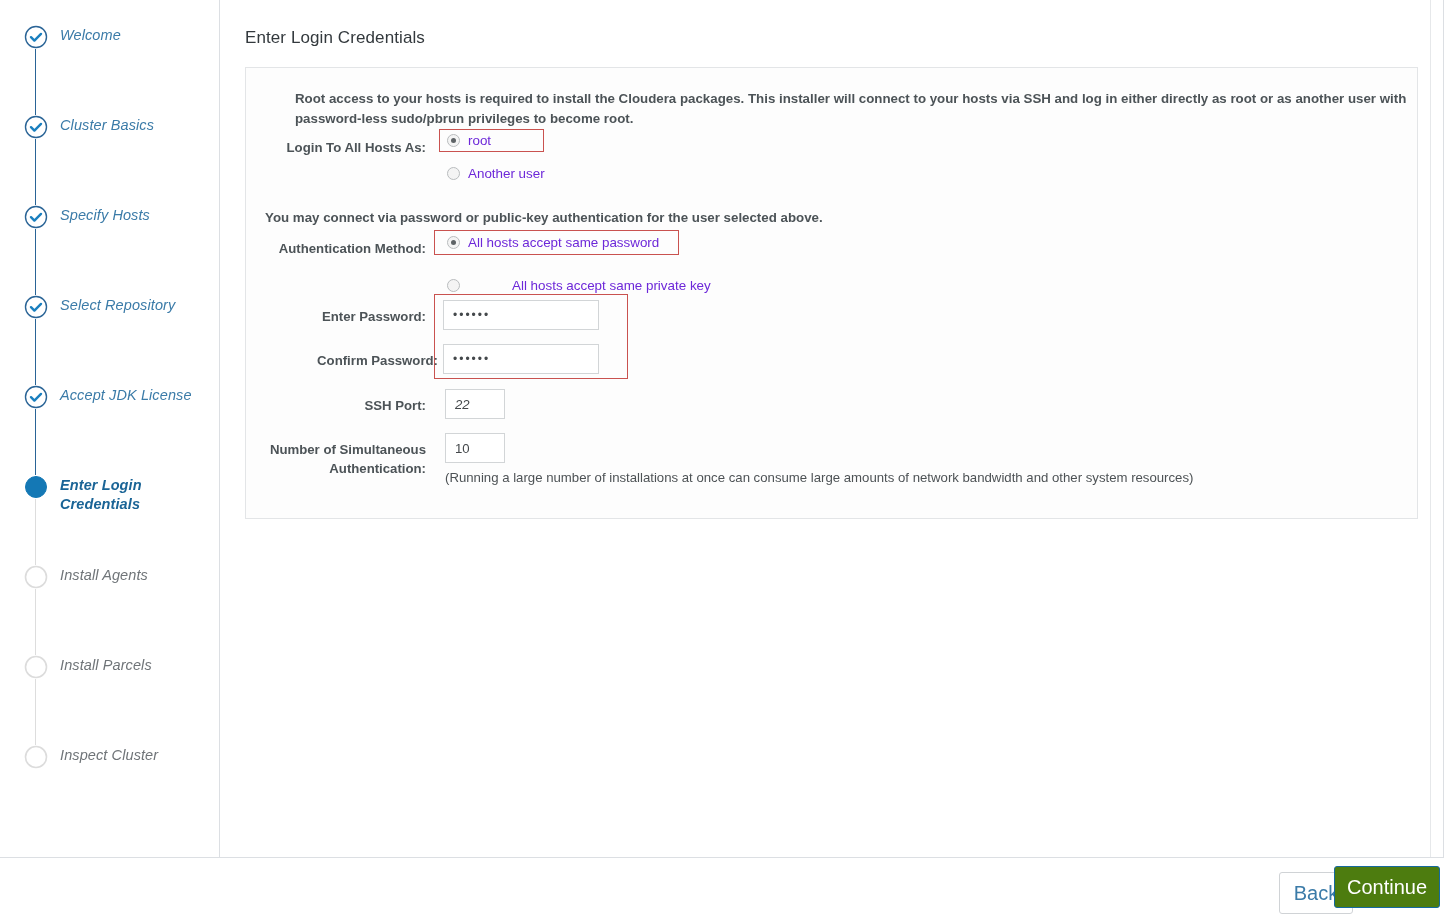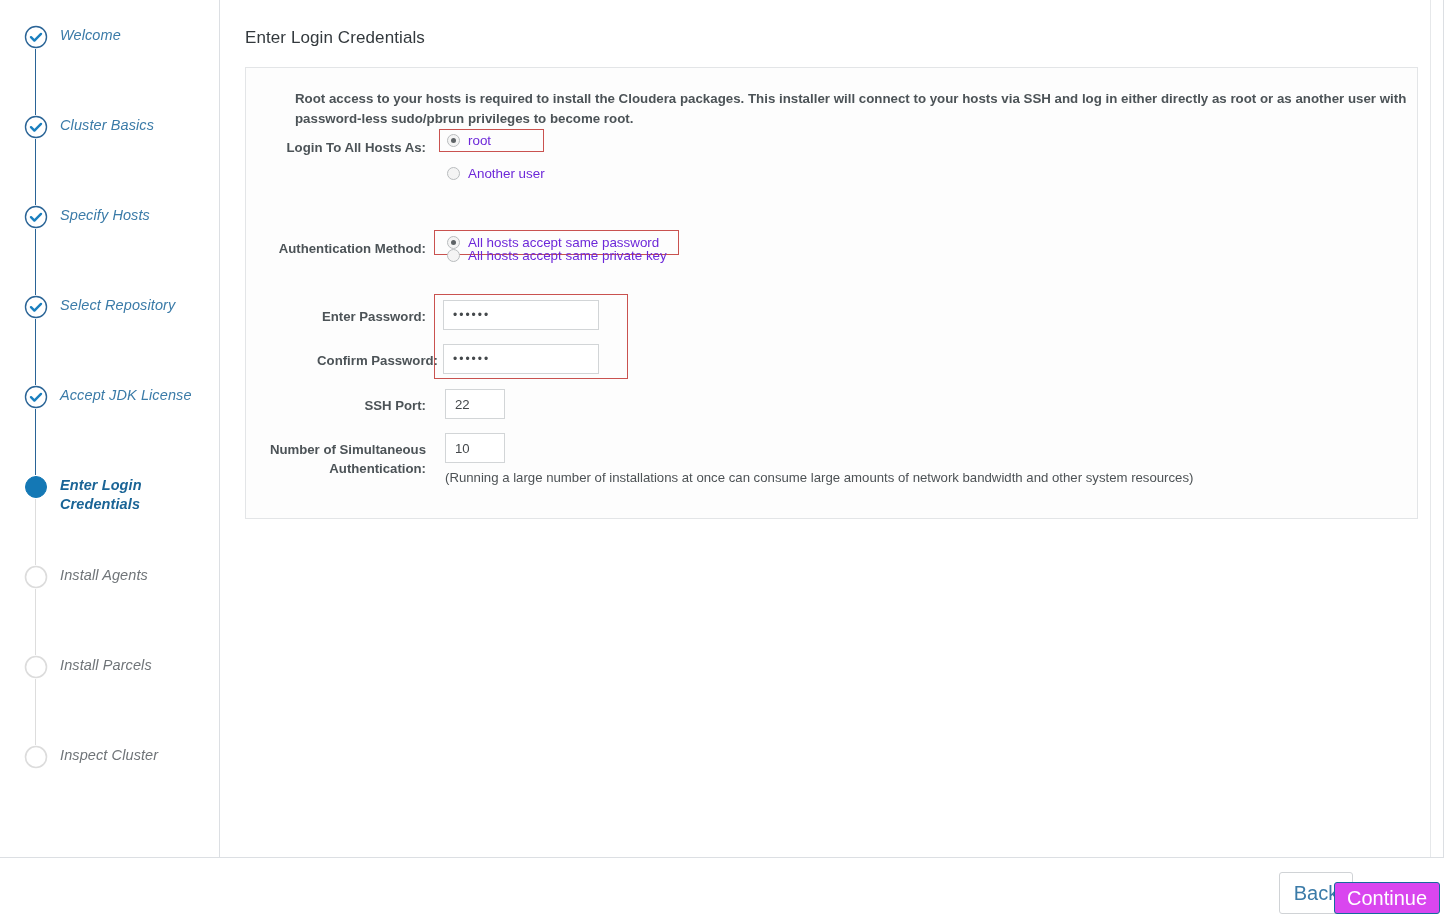--- a/index.html
+++ b/index.html
@@ -200,23 +200,23 @@
     justify-content: center;
   }
   .btn-back {
     right: 91px; top: 14px;
     width: 74px; height: 42px;
     background: #ffffff;
     border: 1px solid #d0d3d6;
     color: #3b7ba8;
   }
   .btn-continue {
-    right: 4px; top: 24px;
-    width: 106px; height: 32px;
-    background: #d946ef;
+    right: 4px; top: 8px;
+    width: 106px; height: 42px;
+    background: #4d7c0f;
     border: 1px solid #156a9e;
     color: #ffffff;
   }
 </style>
 </head>
 <body>
 
 <div id="app">
 
   <div class="sidebar">
@@ -334,45 +334,46 @@
       <div class="radio-opt" style="left:201px; top:65px;">
         <span class="radio-dot on"></span>
         <span>root</span>
       </div>
 
       <div class="radio-opt" style="left:201px; top:98px;">
         <span class="radio-dot"></span>
         <span>Another user</span>
       </div>
 
+      <div class="subhead" style="left:19px; top:142px;">You may connect via password or public-key authentication for the user selected above.</div>
 
       <div class="field-label" style="left:0px; top:172px; width:180px;">Authentication Method:</div>
 
       <div class="hl" style="left:188px; top:162px; width:245px; height:25px;"></div>
 
       <div class="radio-opt" style="left:201px; top:167px;">
         <span class="radio-dot on"></span>
         <span>All hosts accept same password</span>
       </div>
 
-      <div class="radio-opt" style="left:201px; top:180px;">
+      <div class="radio-opt" style="left:201px; top:210px;gap:44px;">
         <span class="radio-dot"></span>
         <span>All hosts accept same private key</span>
       </div>
 
       <div class="hl" style="left:188px; top:226px; width:194px; height:85px;"></div>
 
       <div class="field-label" style="left:0px; top:240px; width:180px;">Enter Password:</div>
       <input class="txtbox pwbox" type="text" readonly="" style="left: 197px; top: 232px; width: 156px; height: 30px;" value="••••••">
 
       <div class="field-label" style="left:12px; top:284px; width:180px;">Confirm Password:</div>
       <input class="txtbox pwbox" type="text" readonly="" style="left: 197px; top: 276px; width: 156px; height: 30px;" value="••••••">
 
       <div class="field-label" style="left:0px; top:329px; width:180px;">SSH Port:</div>
-      <input class="txtbox" type="text" readonly="" style="left: 199px; top: 321px; width: 60px; height: 30px;" value="22">
+      <input class="txtbox" type="text" readonly="" style="left: 199px; top: 321px; width: 60px; height: 30px; font-style: italic;" value="22">
 
       <div class="field-label" style="left:0px; top:373px; width:180px;">Number of Simultaneous</div>
       <div class="field-label" style="left:0px; top:392px; width:180px;">Authentication:</div>
       <input class="txtbox" type="text" readonly="" style="left: 199px; top: 365px; width: 60px; height: 30px;" value="10">
 
       <div class="hint" style="left:199px; top:402px;">(Running a large number of installations at once can consume large amounts of network bandwidth and other system resources)</div>
 
     </div>
   </div>
 

